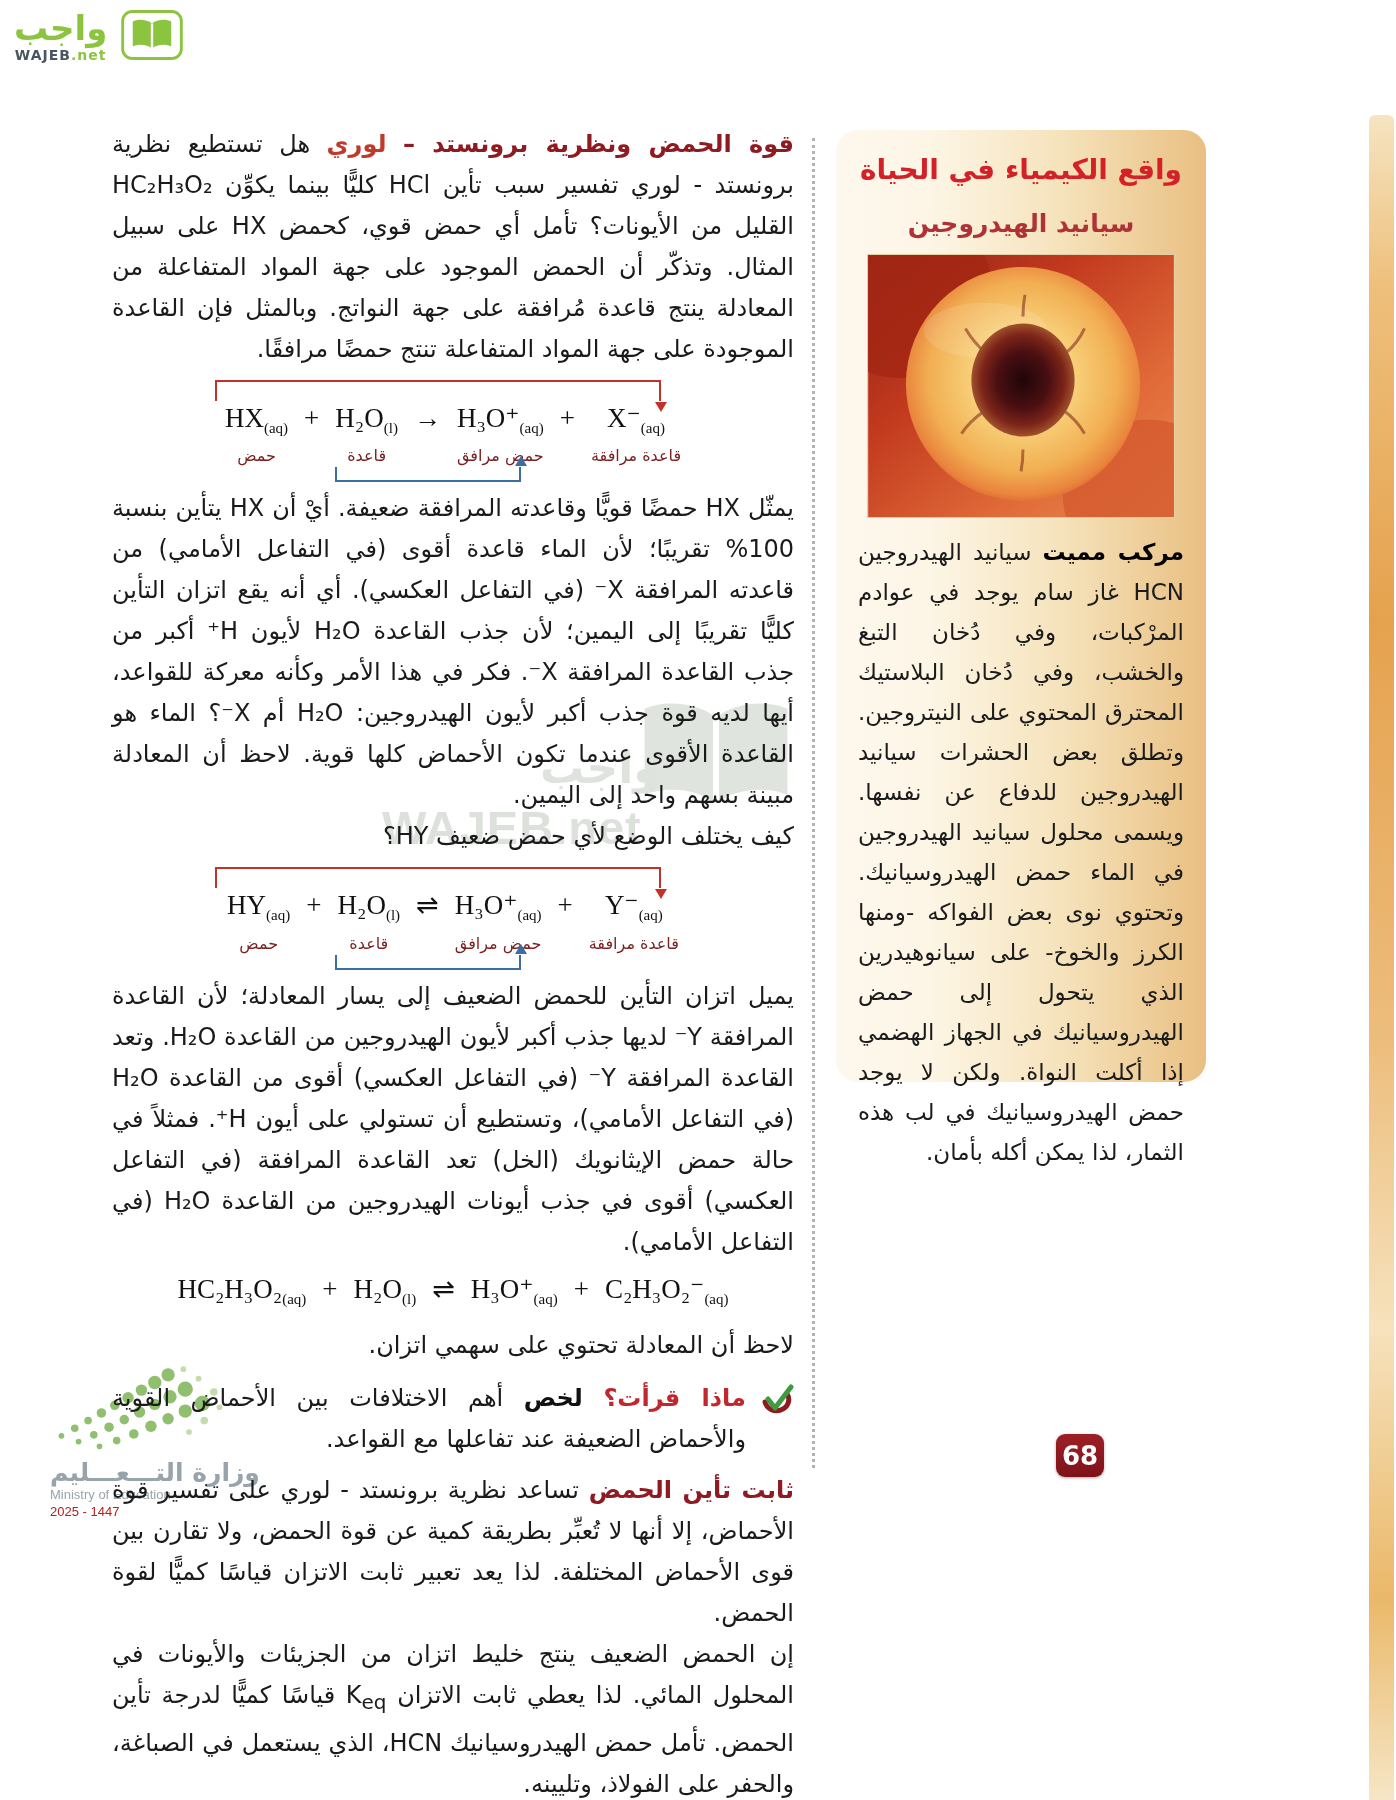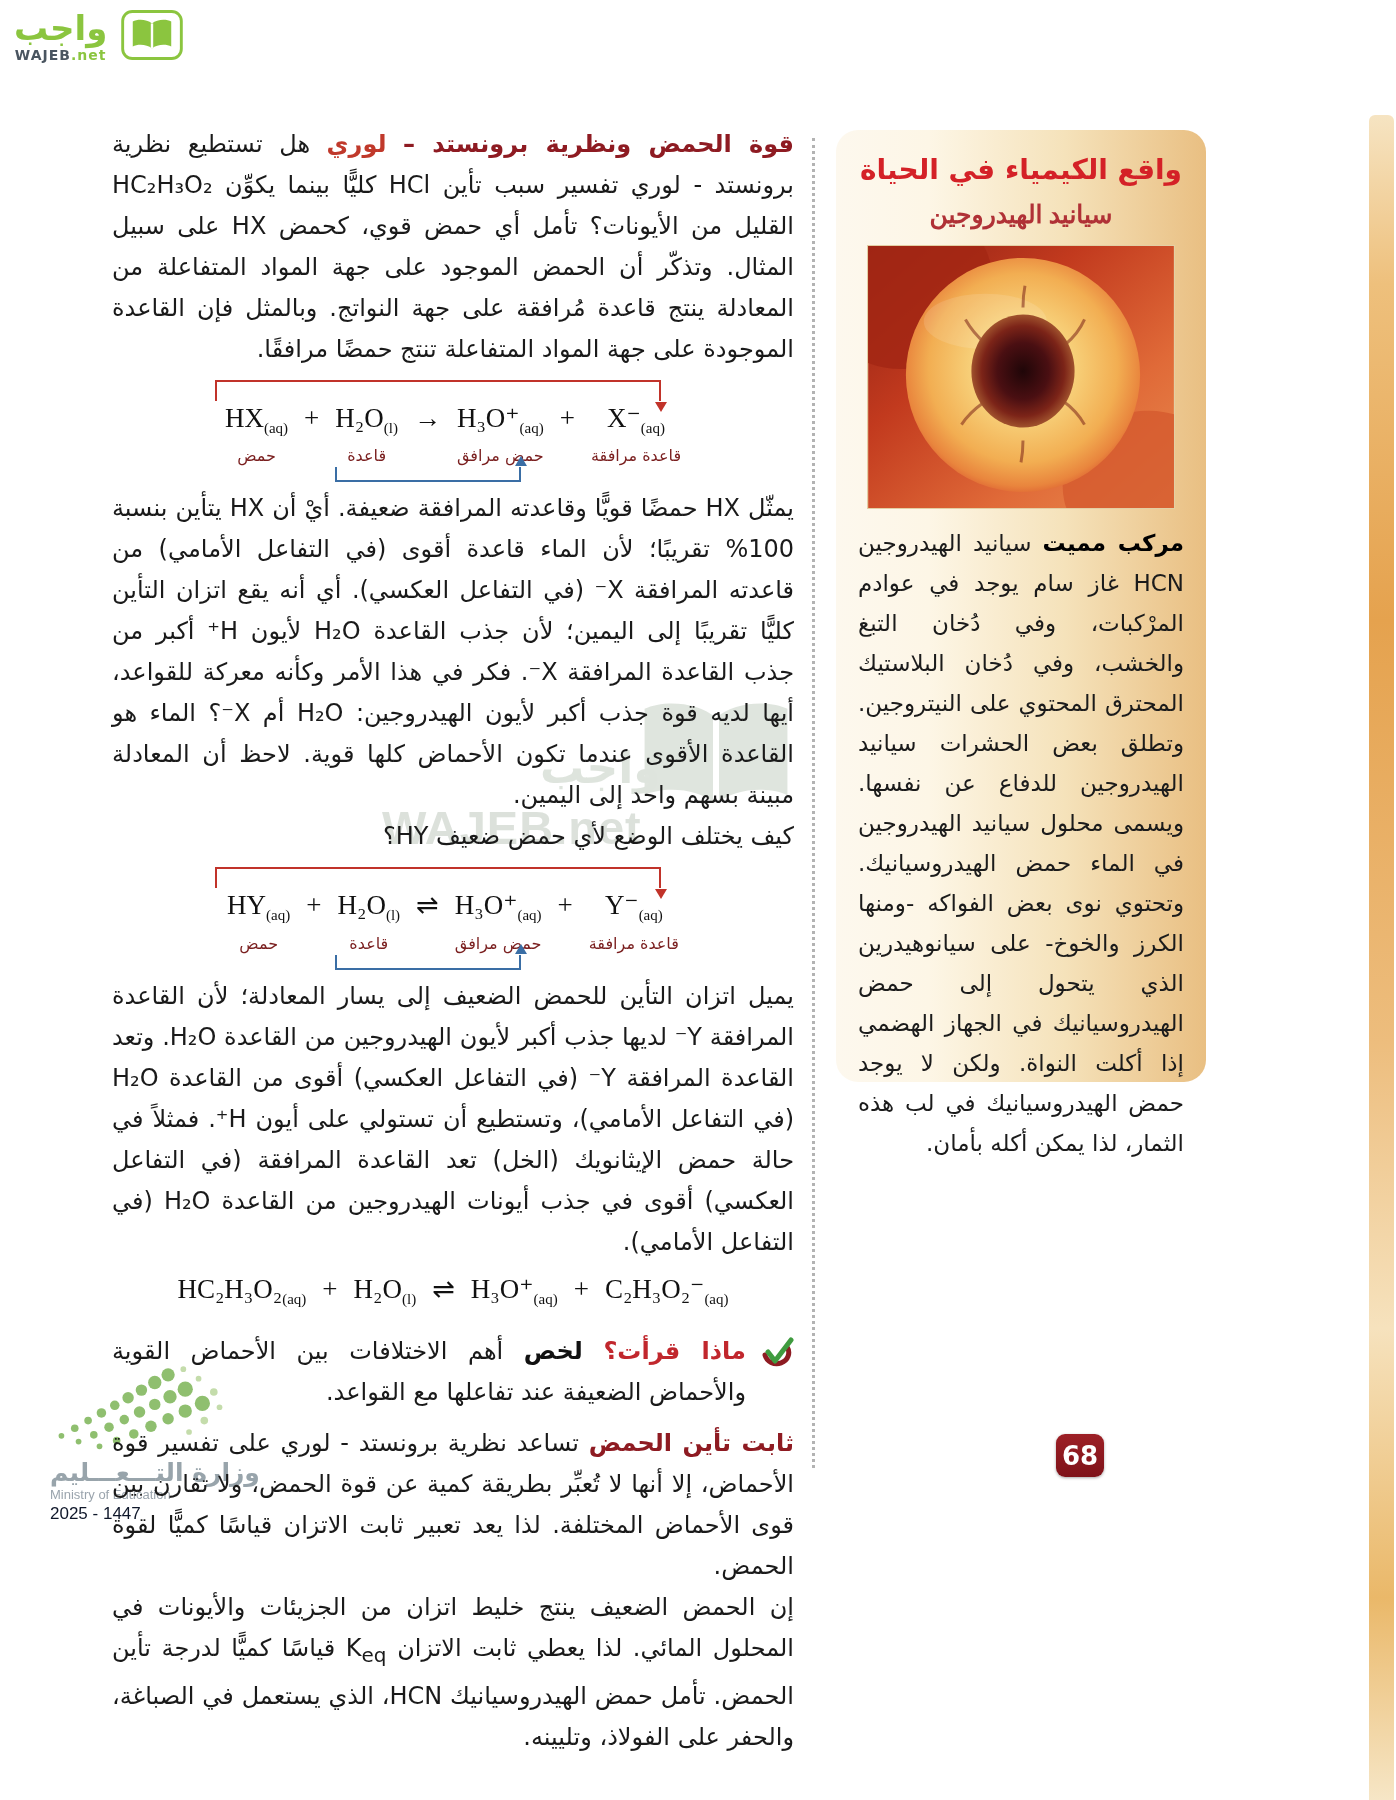--- a/index.html
+++ b/index.html
@@ -61,30 +61,30 @@
   .rc-verb { font-weight:bold; color:#111; }
 
   
   .divider { position:absolute; left:812px; top:138px; height:1330px; border-left:3px dotted #b3b3b3; z-index:1; }
 
   
   .sidebar { position:absolute; left:836px; top:130px; width:370px; height:952px; border-radius:22px; z-index:2;
              background:linear-gradient(to left, #e9bf82 0%, #f5e2ba 38%, #fdf6e6 75%, #fdf8ee 100%);
              padding:22px 22px 28px; direction:rtl; }
   .sb-header { text-align:center; color:#d42127; font-size:28px; font-weight:bold; line-height:1.3; }
-  .sb-sub { text-align:center; color:#b03136; font-size:25px; font-weight:bold; margin-top:12px;font-family:Liberation Serif, serif; }
+  .sb-sub { text-align:center; color:#b03136; font-size:25px; font-weight:bold; margin-top:21px; }
   .sb-figure { display:block; margin:16px auto 14px; border:1px solid #e3cfa4; }
   .sb-body { font-size:23px; line-height:40px; text-align:justify; color:#1b1b1b; }
   .sb-lead { font-weight:bold; color:#000; }
 
   
   .ministry { position:absolute; left:50px; top:1352px; width:230px; z-index:1; }
   .min-ar { font-size:25px; font-weight:bold; color:#98a4ab; margin-top:2px; }
   .min-en { font-size:13px; color:#9aa4ad; font-family:"Liberation Sans", sans-serif; }
-  .min-yr { font-size:17px; color:#0f172a; margin-top:2px; font-family:"Liberation Sans", sans-serif; }
+  .min-yr { font-size:13px; color:#b91c1c; margin-top:2px; font-family:"Liberation Sans", sans-serif; }
 
   .page-badge { position:absolute; left:1056px; top:1434px; width:48px; height:43px;
                 background:linear-gradient(180deg,#9d2026,#7e1219); border-radius:9px;
                 color:#fff; font-size:26px; font-weight:bold;
                 display:flex; align-items:center; justify-content:center; z-index:3;
                 box-shadow:0 1px 3px rgba(0,0,0,0.35); }
 </style>
 </head>
 <body>
 
@@ -194,20 +194,21 @@
       <div class="term">
         <span class="tft"><span>H₃O⁺</span><sub>(aq)</sub></span>
       </div>
       <div class="op">+</div>
       <div class="term">
         <span class="tft"><span>C₂H₃O₂⁻</span><sub>(aq)</sub></span>
       </div>
     </div>
   </div>
 
+  <p>لاحظ أن المعادلة تحتوي على سهمي اتزان.</p>
 
   <div class="reading-check">
     <span class="rc-icon">
       <svg width="36" height="34" viewBox="0 0 36 34">
         <path d="M7 20 a 12 11 0 1 0 22 -8" fill="none" stroke="#8e1b22" stroke-width="5" stroke-linecap="round"></path>
         <path d="M10 17 l7 9 L33 5" fill="none" stroke="#3f9b3f" stroke-width="5" stroke-linecap="round" stroke-linejoin="round"></path>
       </svg>
     </span>
     <p>
       <span class="rc-title">ماذا قرأت؟</span>

